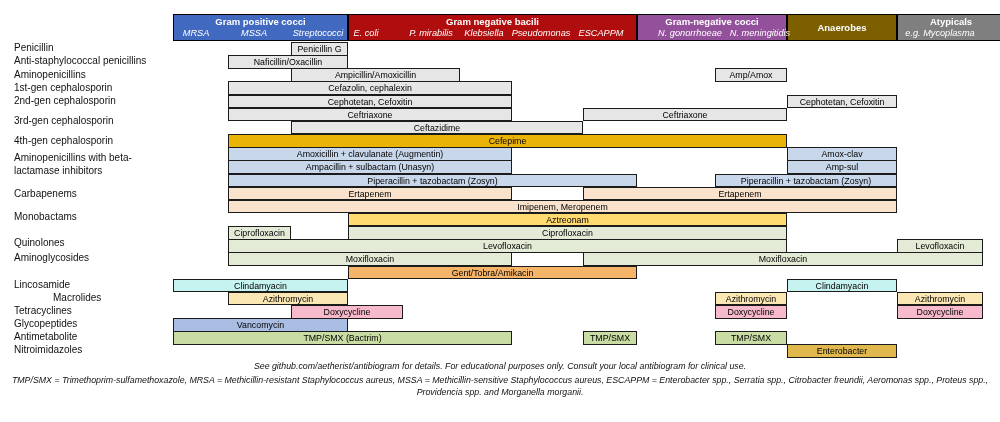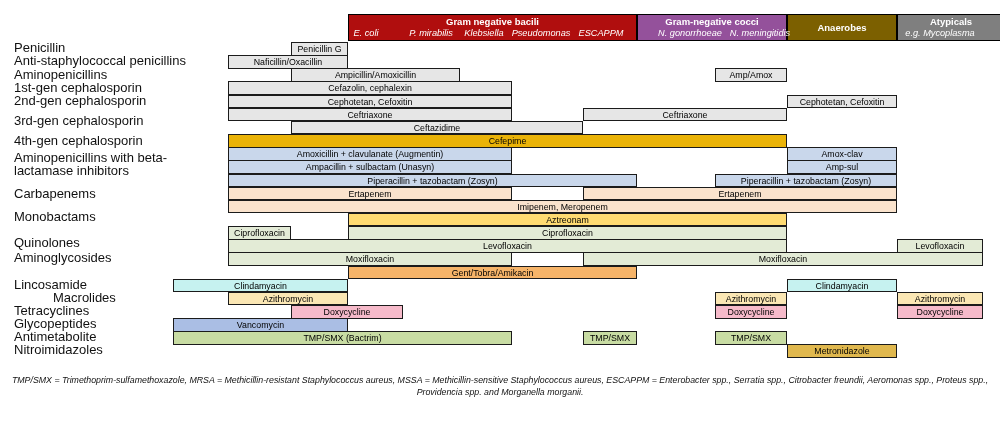--- a/index.html
+++ b/index.html
@@ -3,33 +3,37 @@
 <meta charset="utf-8">
 <style>
   html,body{margin:0;padding:0;background:#fff;}
   #chart{position:relative;width:1000px;height:422px;background:#fff;
          font-family:"Liberation Sans",sans-serif;overflow:hidden;}
   .hdr-group{position:absolute;border:1px solid #000;box-sizing:border-box;color:#fff;}
   .hdr-title{font-weight:bold;font-size:9.5px;text-align:center;line-height:13px;height:13px;white-space:nowrap;}
   .hdr-group.single .hdr-title{line-height:25px;height:25px;}
   .hdr-sub{position:absolute;transform:translateX(-50%);font-style:italic;font-size:9.2px;
            color:#fff;line-height:13px;white-space:nowrap;}
-  .row-label{position:absolute;font-size:13px;color:#111;line-height:12px;white-space:nowrap;}
+  .row-label{position:absolute;font-size:10px;color:#111;line-height:12px;white-space:nowrap;}
   .bar{position:absolute;box-sizing:border-box;border:1px solid #1b1b1b;font-size:8.8px;
        text-align:center;line-height:12px;white-space:nowrap;color:#000;}
   .footer-line{position:absolute;left:0;width:1000px;text-align:center;font-style:italic;
                font-size:8.8px;color:#111;line-height:11.5px;}
   .footer-note{position:absolute;left:10px;width:980px;text-align:center;font-style:italic;
                font-size:8.8px;color:#111;line-height:11.5px;}
 </style>
 </head>
 <body>
 
 <div id="chart">
+  <div class="footer-line" style="top:361px">See github.com/aetherist/antibiogram for details. For educational purposes only. Consult your local antibiogram for clinical use.</div>
   <div class="footer-note" style="top:375px">TMP/SMX = Trimethoprim-sulfamethoxazole, MRSA = Methicillin-resistant Staphylococcus aureus, MSSA = Methicillin-sensitive Staphylococcus aureus, ESCAPPM = Enterobacter spp., Serratia spp., Citrobacter freundii, Aeromonas spp., Proteus spp., Providencia spp. and Morganella morganii.</div>
+<div class="hdr-group" style="left: 173px; top: 14px; width: 175px; height: 27px; background: rgb(65, 105, 192);">
+      <div class="hdr-title">Gram positive cocci</div>
+    </div>
     <div class="hdr-group" style="left: 348px; top: 14px; width: 289px; height: 27px; background: rgb(176, 14, 14);">
       <div class="hdr-title">Gram negative bacili</div>
     </div>
     <div class="hdr-group" style="left: 637px; top: 14px; width: 150px; height: 27px; background: rgb(148, 81, 155);">
       <div class="hdr-title">Gram-negative cocci</div>
     </div>
     <div class="hdr-group single" style="left: 787px; top: 14px; width: 110px; height: 27px; background: rgb(124, 96, 0);">
       <div class="hdr-title">Anaerobes</div>
     </div>
     <div class="hdr-group" style="left: 897px; top: 14px; width: 108px; height: 27px; background: rgb(127, 127, 127);">
@@ -98,14 +102,14 @@
     <div class="bar" style="left: 228px; top: 291.85px; width: 120px; height: 13.5px; background: rgb(251, 231, 180);">Azithromycin</div>
     <div class="bar" style="left: 715px; top: 291.85px; width: 72px; height: 13.5px; background: rgb(251, 231, 180);">Azithromycin</div>
     <div class="bar" style="left: 897px; top: 291.85px; width: 86px; height: 13.5px; background: rgb(251, 231, 180);">Azithromycin</div>
     <div class="bar" style="left: 291px; top: 305px; width: 112px; height: 13.5px; background: rgb(246, 186, 202);">Doxycycline</div>
     <div class="bar" style="left: 715px; top: 305px; width: 72px; height: 13.5px; background: rgb(246, 186, 202);">Doxycycline</div>
     <div class="bar" style="left: 897px; top: 305px; width: 86px; height: 13.5px; background: rgb(246, 186, 202);">Doxycycline</div>
     <div class="bar" style="left: 173px; top: 318.15px; width: 175px; height: 13.5px; background: rgb(170, 190, 228);">Vancomycin</div>
     <div class="bar" style="left: 173px; top: 331.3px; width: 339px; height: 13.5px; background: rgb(200, 220, 163);">TMP/SMX (Bactrim)</div>
     <div class="bar" style="left: 583px; top: 331.3px; width: 54px; height: 13.5px; background: rgb(200, 220, 163);">TMP/SMX</div>
     <div class="bar" style="left: 715px; top: 331.3px; width: 72px; height: 13.5px; background: rgb(200, 220, 163);">TMP/SMX</div>
-    <div class="bar" style="left: 787px; top: 344.45px; width: 110px; height: 13.5px; background: rgb(224, 184, 78);">Metronidazole</div>
+    <div class="bar" style="left: 787px; top: 344.45px; width: 110px; height: 13.5px; background: rgb(224, 184, 78);">Enterobacter</div>
   </div>
 
 </body></html>

